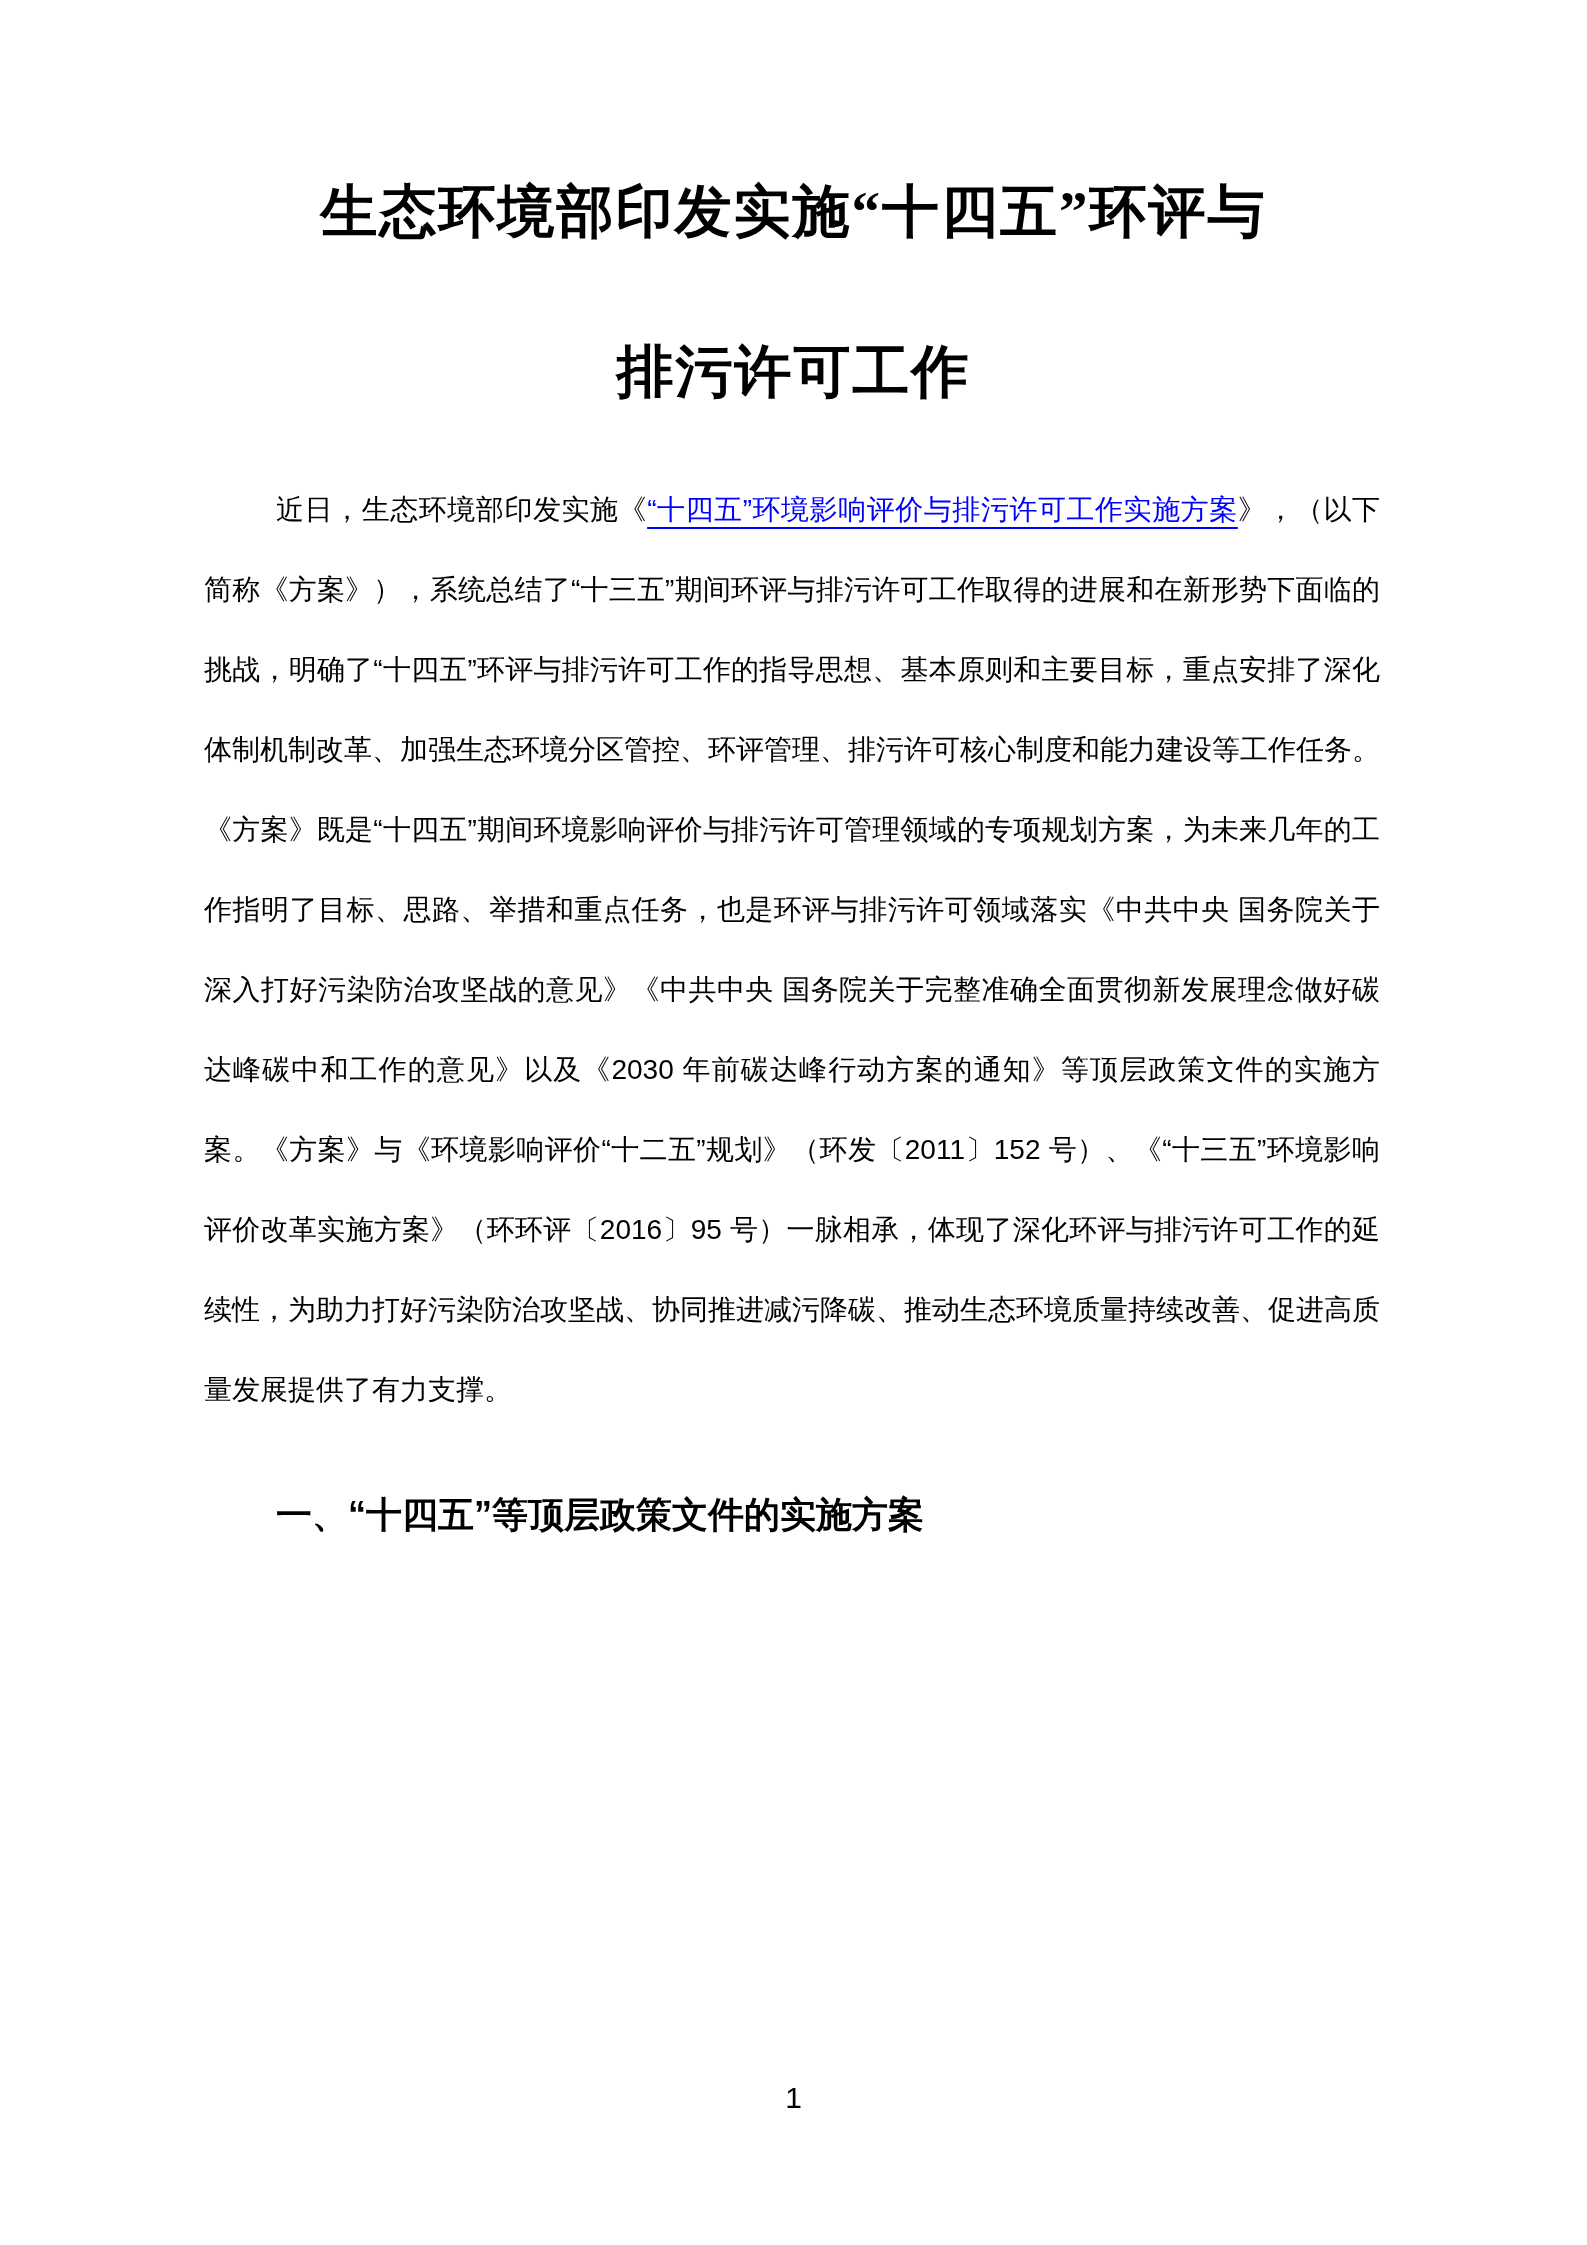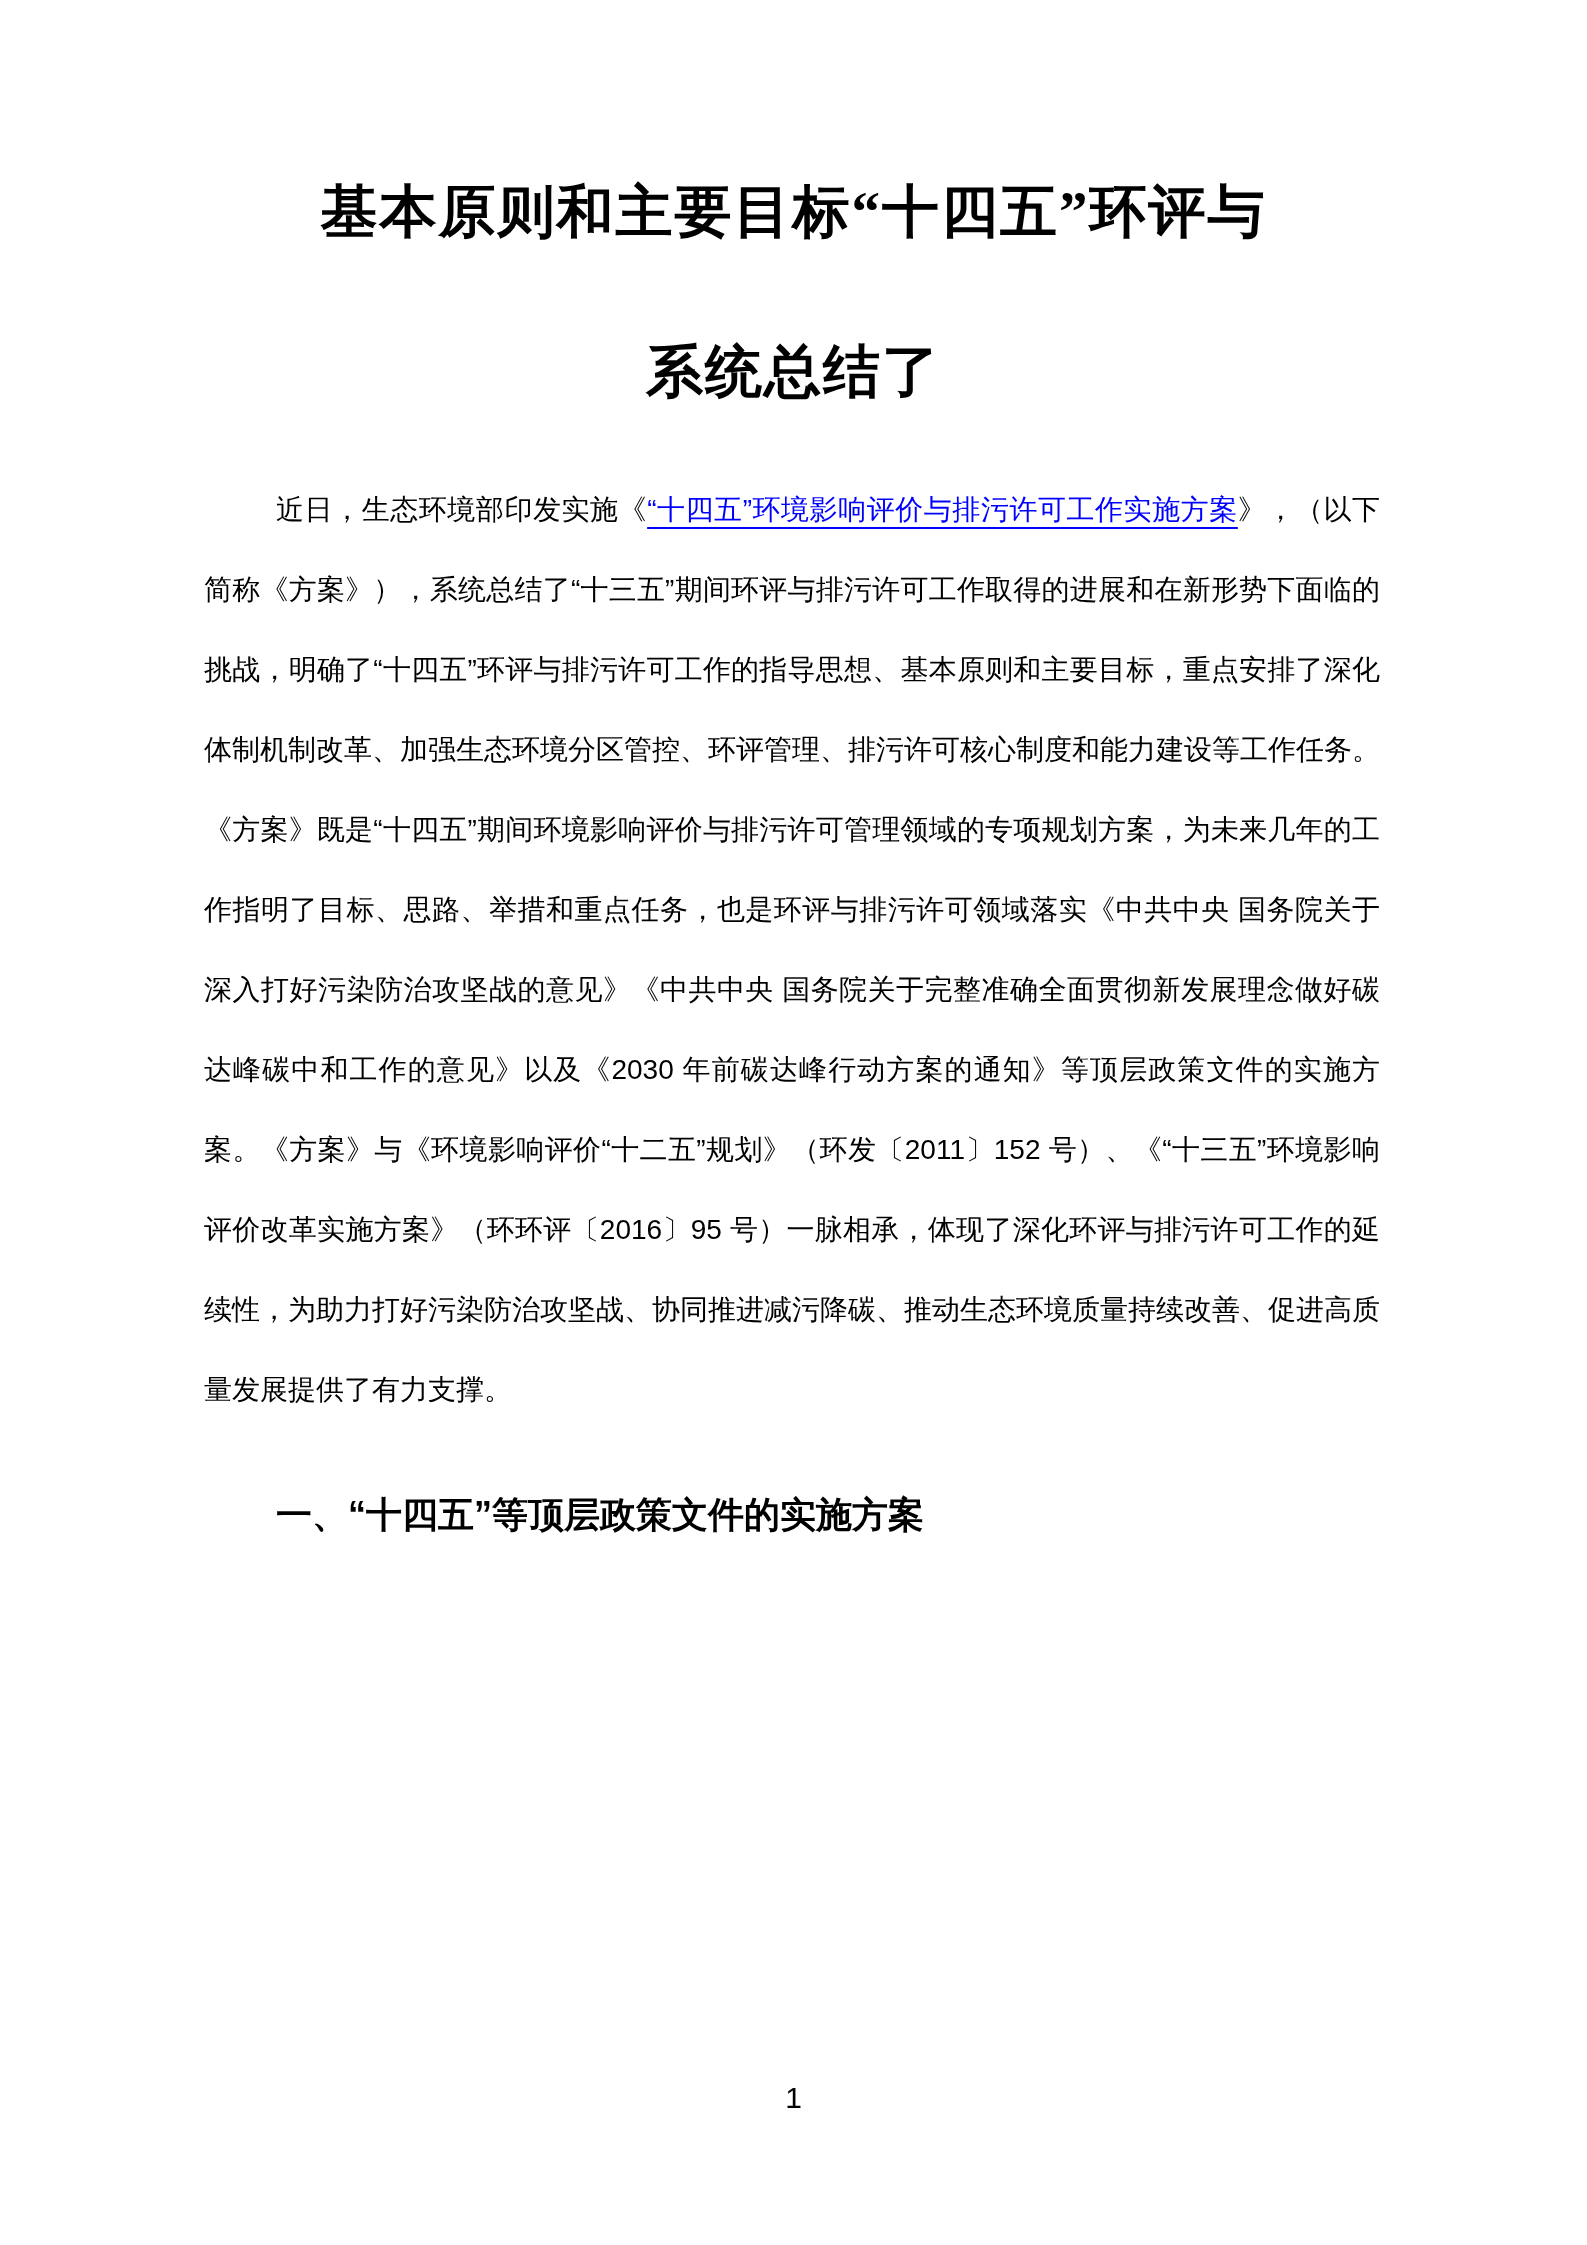--- a/index.html
+++ b/index.html
@@ -72,22 +72,22 @@
     color: #000000;
     font-family: "Liberation Sans", sans-serif;
   }
 </style>
 </head>
 <body>
 
 <div class="doc-page">
 
   <h1 class="doc-title">
-    <span class="title-line">基本原则和主要目标“十四五”环评与</span>
-    <span class="title-line">系统总结了</span>
+    <span class="title-line">生态环境部印发实施“十四五”环评与</span>
+    <span class="title-line">排污许可工作</span>
   </h1>
 
   <div class="doc-body">
     <p class="body-para"><span>近日，生态环境部印发实施《</span><a class="doc-link">“十四五”环境影响评价与排污许可工作实施方案</a><span>》，（以下简称《方案》），系统总结了“十三五”期间环评与排污许可工作取得的进展和在新形势下面临的挑战，明确了“十四五”环评与排污许可工作的指导思想、基本原则和主要目标，重点安排了深化体制机制改革、加强生态环境分区管控、环评管理、排污许可核心制度和能力建设等工作任务。《方案》既是“十四五”期间环境影响评价与排污许可管理领域的专项规划方案，为未来几年的工作指明了目标、思路、举措和重点任务，也是环评与排污许可领域落实《中共中央 国务院关于深入打好污染防治攻坚战的意见》《中共中央 国务院关于完整准确全面贯彻新发展理念做好碳达峰碳中和工作的意见》以及《2030 年前碳达峰行动方案的通知》等顶层政策文件的实施方案。《方案》与《环境影响评价“十二五”规划》（环发〔2011〕152 号）、《“十三五”环境影响评价改革实施方案》（环环评〔2016〕95 号）一脉相承，体现了深化环评与排污许可工作的延续性，为助力打好污染防治攻坚战、协同推进减污降碳、推动生态环境质量持续改善、促进高质量发展提供了有力支撑。</span></p>
   </div>
 
   <h2 class="section-heading">一、“十四五”等顶层政策文件的实施方案</h2>
 
   <div class="page-number">1</div>
 

